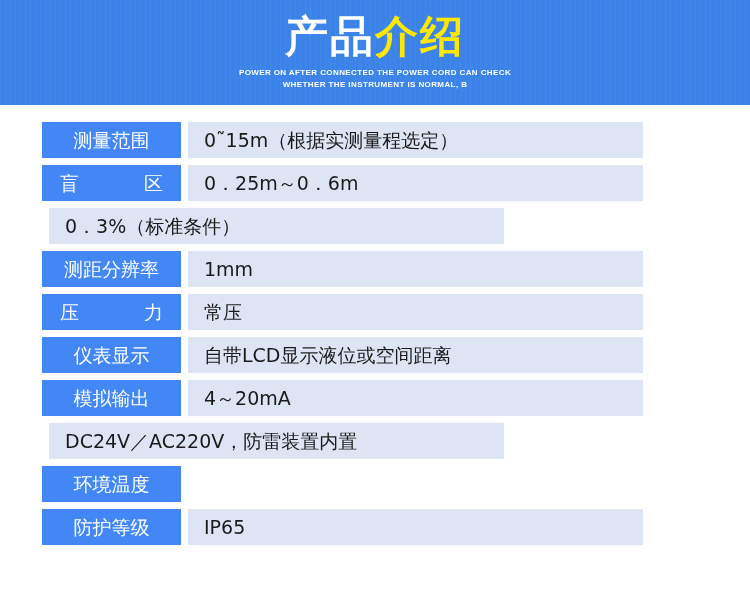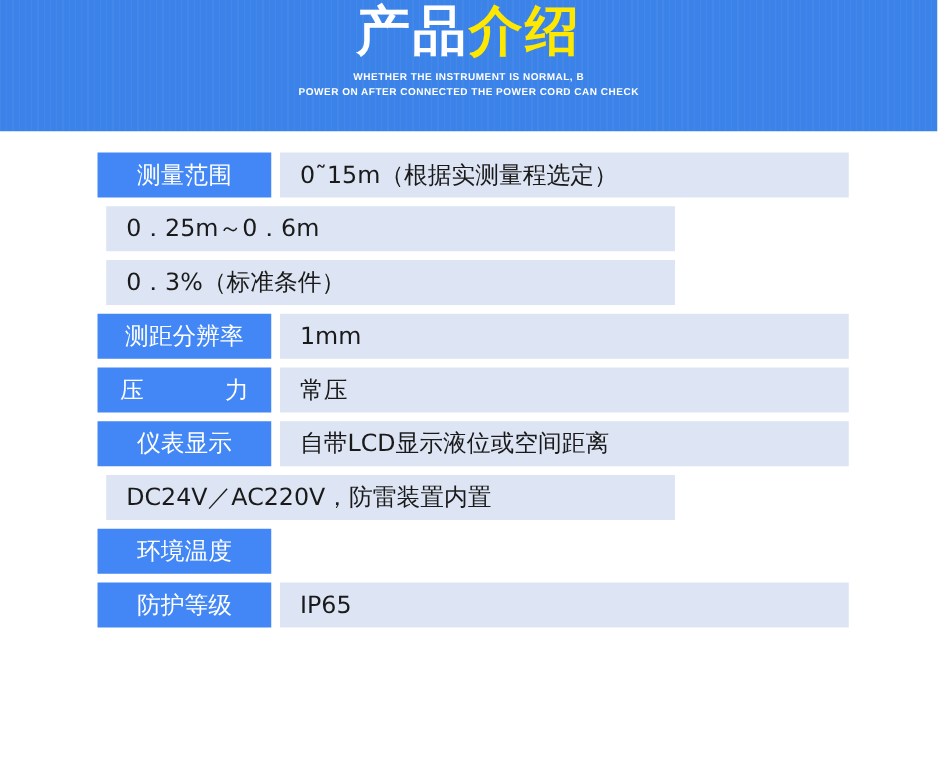--- a/index.html
+++ b/index.html
@@ -31,20 +31,21 @@
   }
   .banner-inner {
     position: absolute;
     left: 0;
     right: 0;
     top: 0;
     text-align: center;
   }
   .banner-title {
     margin: 0;
+    padding-top: 11px;
     font-size: 43px;
     line-height: 50px;
     font-weight: bold;
     letter-spacing: 2px;
     font-family: "DejaVu Sans", "Liberation Sans", sans-serif;
     white-space: nowrap;
   }
   .title-a { color: #ffffff; }
   .title-b { color: #ffe800; }
 
@@ -64,21 +65,21 @@
   .spec-table {
     width: 750px;
     padding-top: 17px;
     box-sizing: border-box;
   }
   .spec-row {
     display: flex;
     align-items: stretch;
     height: 36px;
     margin-bottom: 7px;
-    padding-left: 78px;
+    padding-left: 42px;
   }
   .spec-label {
     flex: 0 0 139px;
     width: 139px;
     height: 36px;
     background: #4287f5;
     color: #ffffff;
     font-size: 19px;
     line-height: 36px;
     text-align: center;
@@ -112,33 +113,34 @@
     overflow: hidden;
   }
 </style>
 </head>
 <body>
 
 <div class="banner">
   <div class="banner-inner">
     <h1 class="banner-title"><span class="title-a">产品</span><span class="title-b">介绍</span></h1>
     <p class="banner-sub">
+      <span>POWER ON AFTER CONNECTED THE POWER CORD CAN CHECK</span>
       <span>WHETHER THE INSTRUMENT IS NORMAL, B</span>
-      <span>POWER ON AFTER CONNECTED THE POWER CORD CAN CHECK</span>
     </p>
   </div>
 </div>
 
 <div class="spec-table" id="spec-table">
     <div class="spec-row">
       <div class="spec-label">测量范围</div>
       <div class="spec-gap"></div>
       <div class="spec-value">0˜15m（根据实测量程选定）</div>
     </div>
     <div class="spec-row">
+      <div class="spec-label spaced">盲区</div>
       <div class="spec-gap"></div>
       <div class="spec-value">0．25m～0．6m</div>
     </div>
     <div class="spec-row">
       <div class="spec-gap"></div>
       <div class="spec-value">0．3%（标准条件）</div>
     </div>
     <div class="spec-row">
       <div class="spec-label">测距分辨率</div>
       <div class="spec-gap"></div>
@@ -148,20 +150,25 @@
       <div class="spec-label spaced">压力</div>
       <div class="spec-gap"></div>
       <div class="spec-value">常压</div>
     </div>
     <div class="spec-row">
       <div class="spec-label">仪表显示</div>
       <div class="spec-gap"></div>
       <div class="spec-value">自带LCD显示液位或空间距离</div>
     </div>
     <div class="spec-row">
+      <div class="spec-label">模拟输出</div>
+      <div class="spec-gap"></div>
+      <div class="spec-value">4～20mA</div>
+    </div>
+    <div class="spec-row">
       <div class="spec-gap"></div>
       <div class="spec-value">DC24V／AC220V，防雷装置内置</div>
     </div>
     <div class="spec-row">
       <div class="spec-label">环境温度</div>
       <div class="spec-gap"></div>
     </div>
     <div class="spec-row">
       <div class="spec-label">防护等级</div>
       <div class="spec-gap"></div>

